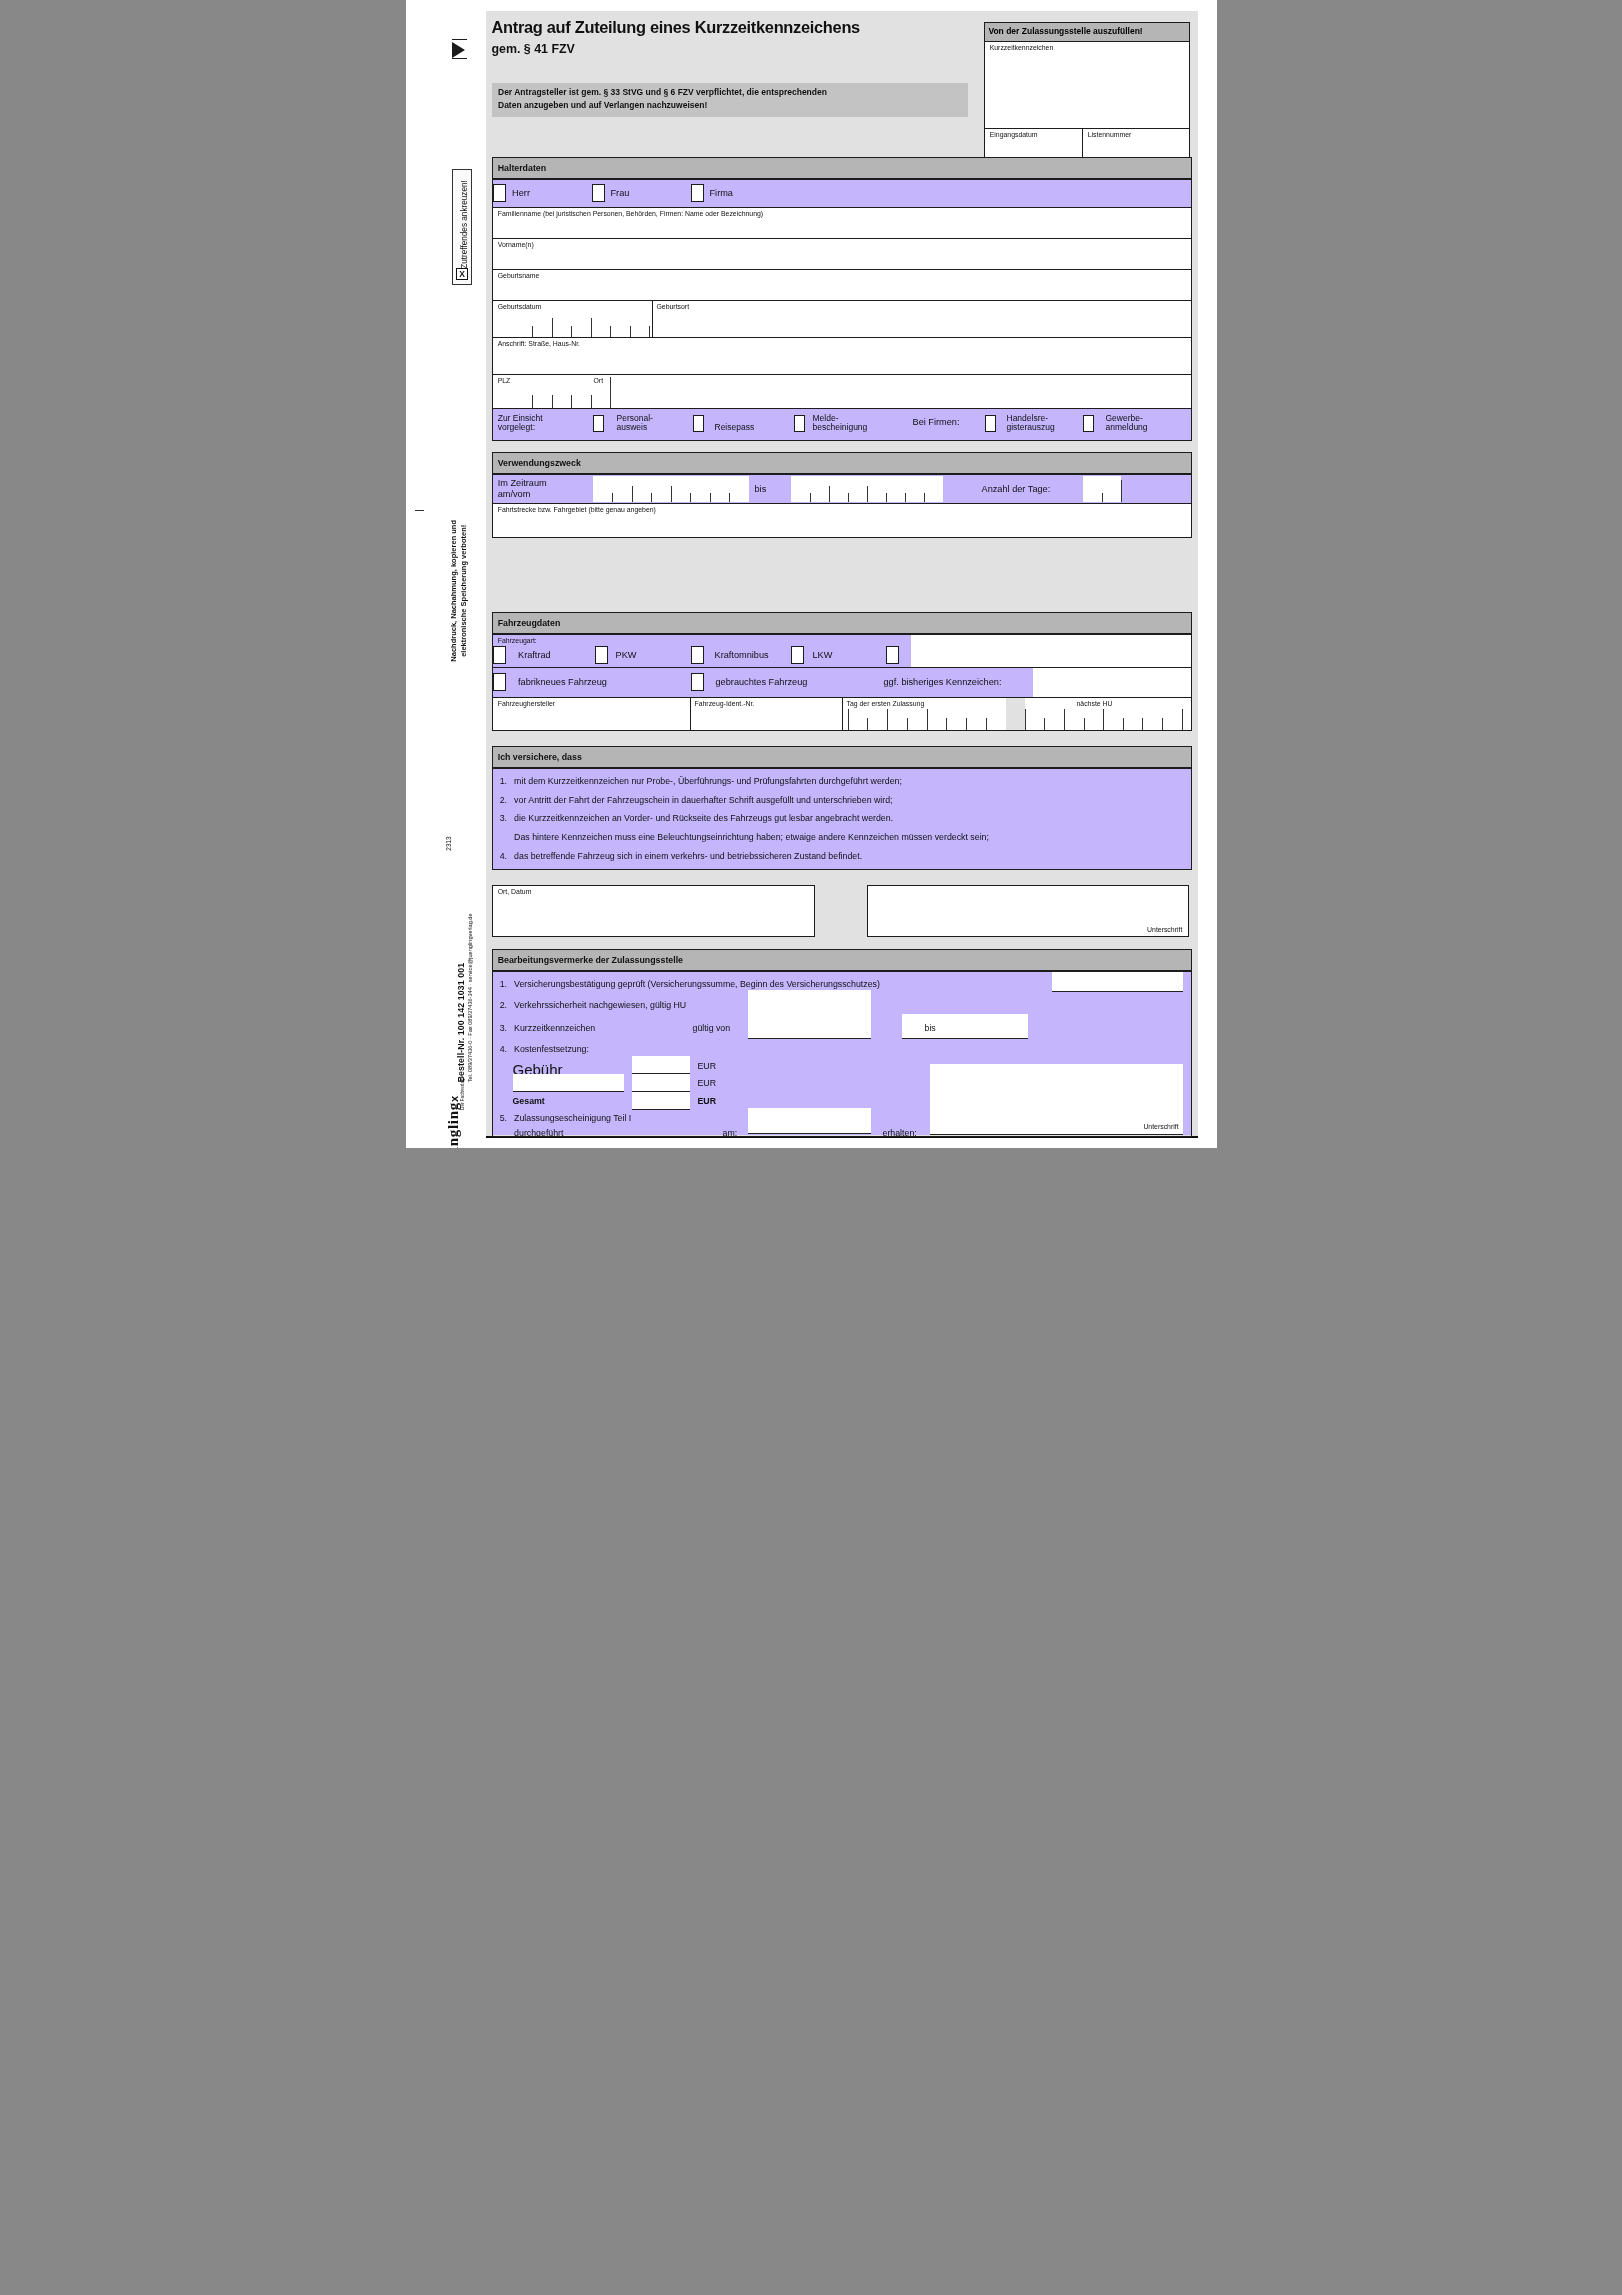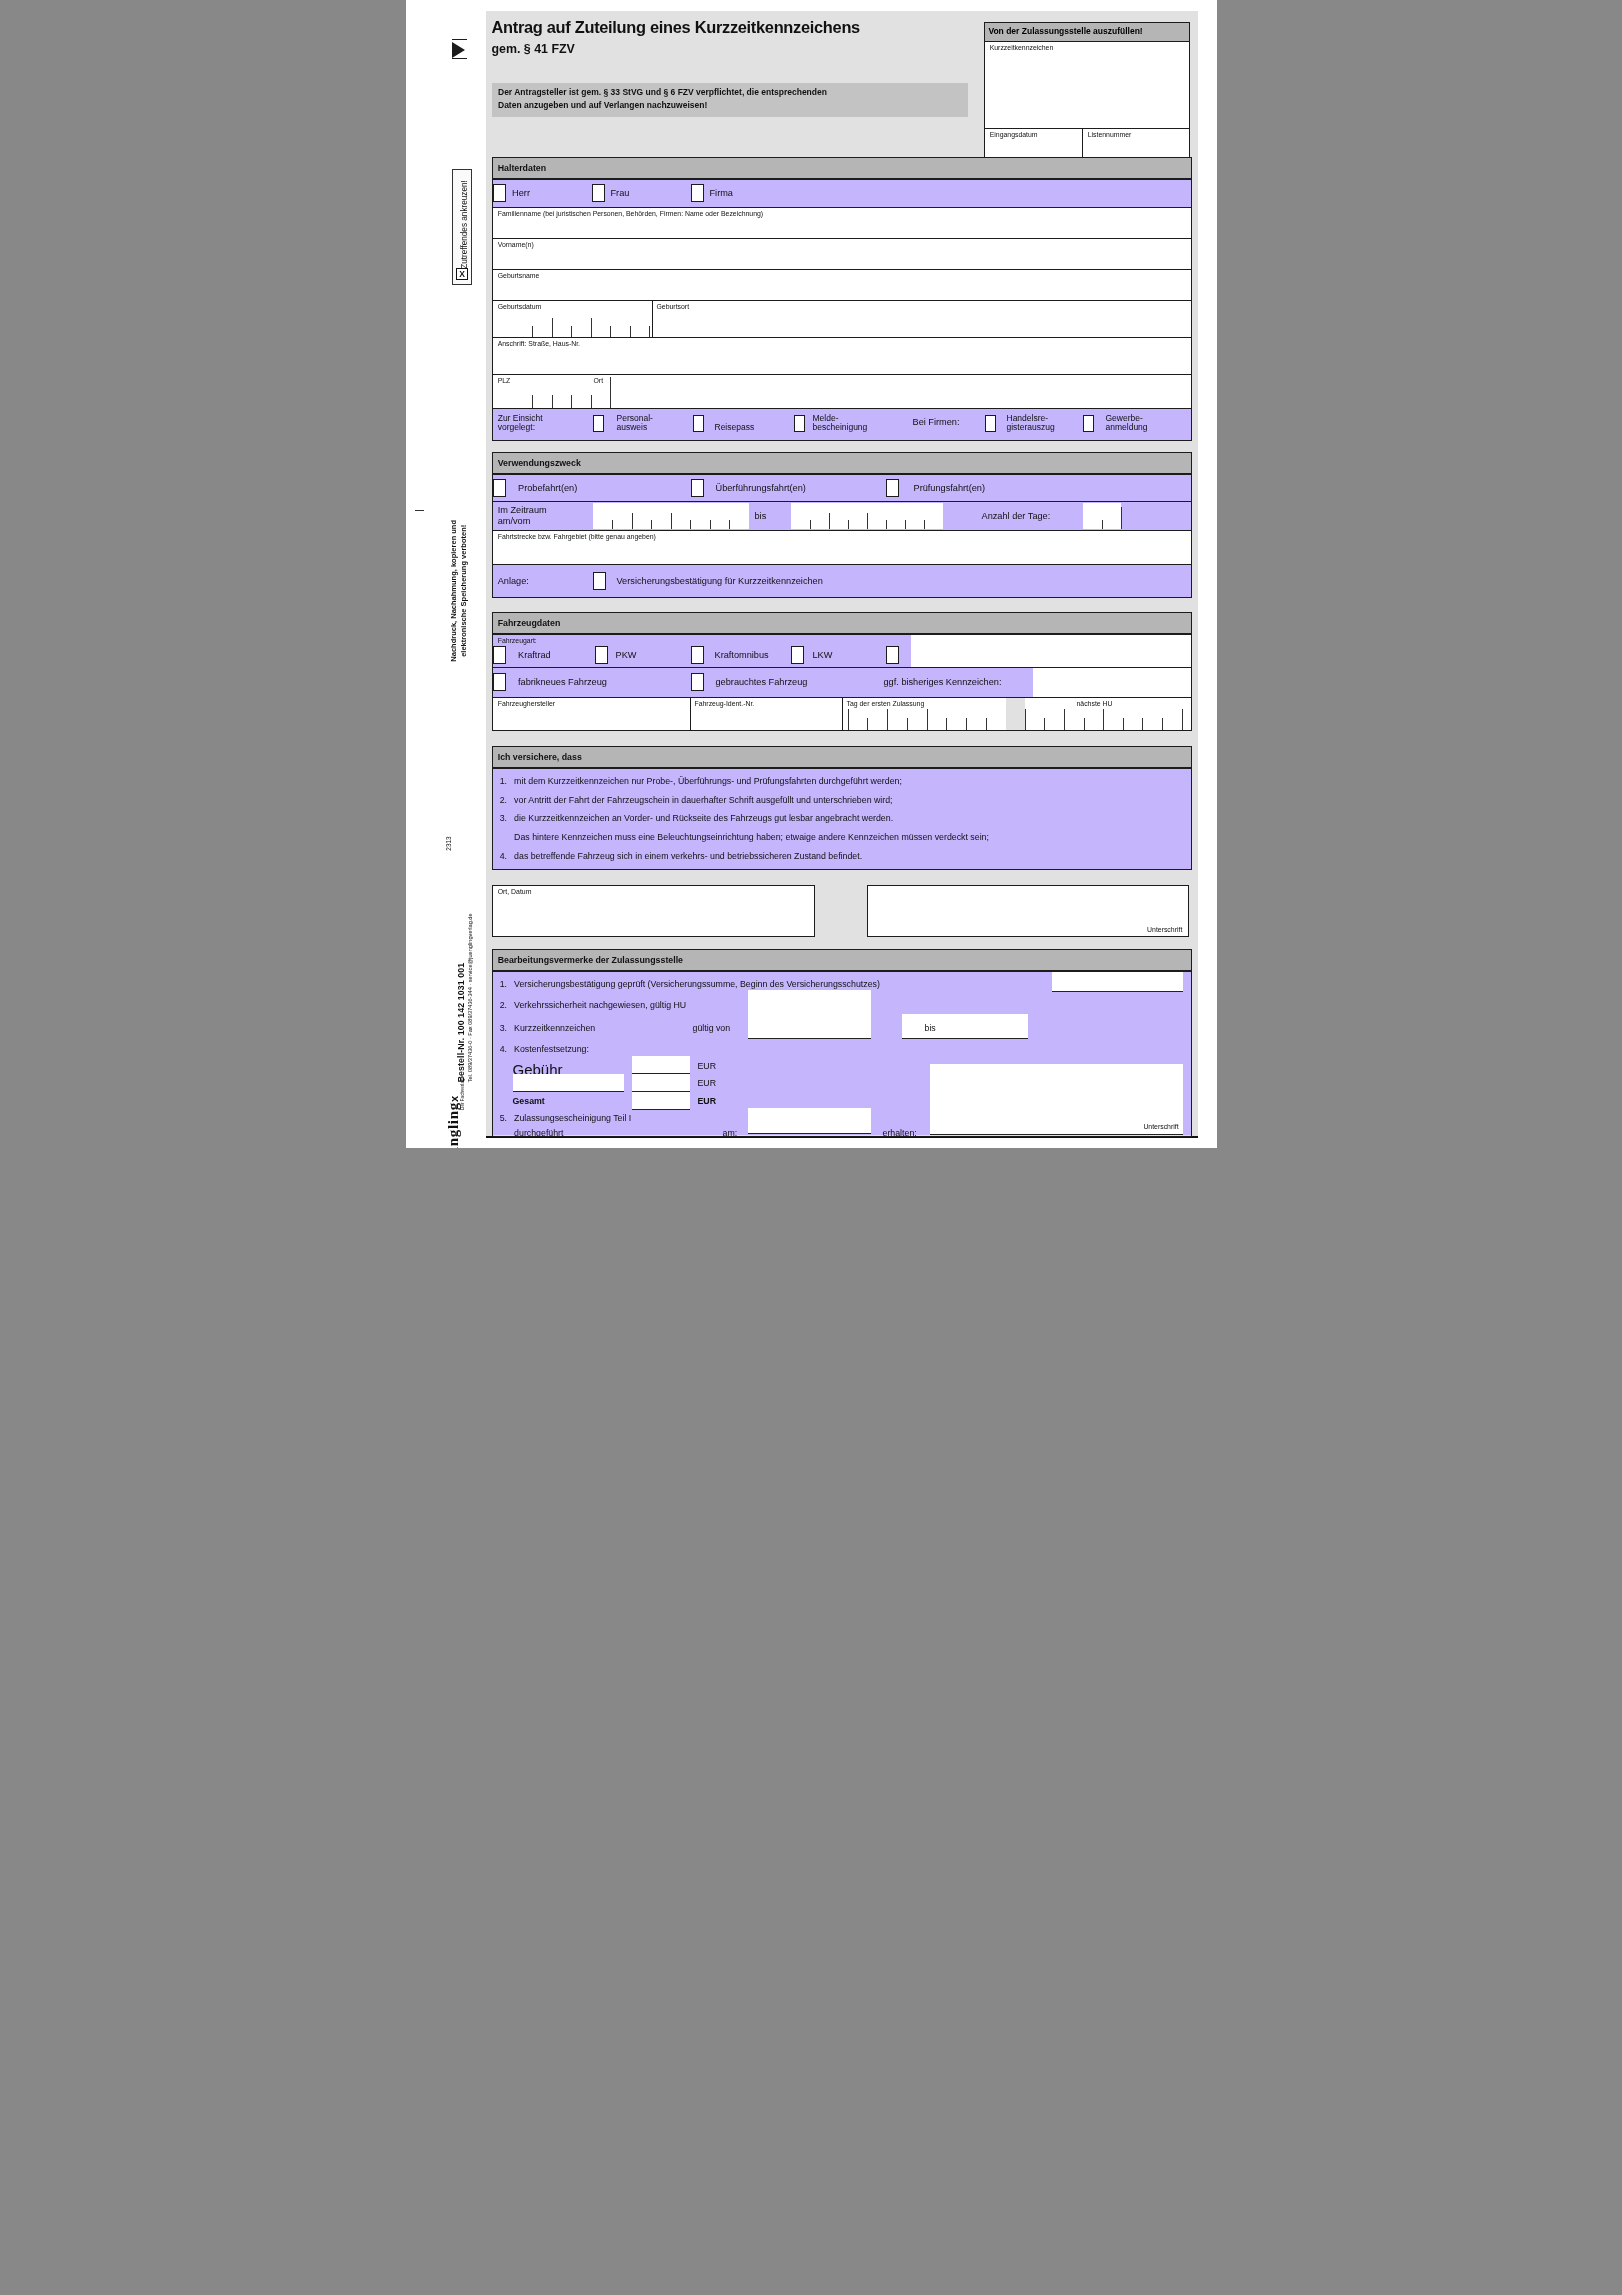--- a/index.html
+++ b/index.html
@@ -185,28 +185,20 @@
       <span class="cb" style="left:590px;top:6.5px;width:11.8px;height:17px"></span>
       <span class="cblabel2" style="left:613px;top:5.2px">
         <span>Gewerbe-</span><br><span>anmeldung</span>
       </span>
     </div>
   </div>
 
   <div class="sec" style="top:452px">
     <div class="bar">Verwendungszweck</div>
 
-    <div class="row gray" style="height:27px">
-      <span class="cb" style="left:0.7px;top:3.9px"></span>
-      <span class="cblabel" style="left:25.5px;top:7.9px">Probefahrt(en)</span>
-      <span class="cb" style="left:198px;top:3.9px"></span>
-      <span class="cblabel" style="left:223px;top:7.9px">Überführungsfahrt(en)</span>
-      <span class="cb" style="left:393px;top:3.9px"></span>
-      <span class="cblabel" style="left:421px;top:7.9px">Prüfungsfahrt(en)</span>
-    </div>
 
     <div class="row gray" style="height:29px">
       <span class="cblabel2" style="left:5.2px;top:3.3px;font-size:9.2px;line-height:11px">
         <span>Im Zeitraum</span><br><span>am/vom</span>
       </span>
       <div class="wbox" style="left:100px;top:1.3px;width:156px;height:26px">
         <div class="ticks" style="left:0;width:156px;height:17px">
             <i style="left: 19.5px; height: 9.2px;"></i>
             <i style="left: 39px; height: 16.4px;"></i>
             <i style="left: 58px; height: 9.2px;"></i>
@@ -234,25 +226,20 @@
             <i style="left: 19px; height: 9.2px;"></i>
             <i style="left: 38px; height: 22px;"></i>
           </div>
       </div>
     </div>
 
     <div class="row white" style="height:34px">
       <span class="flabel">Fahrtstrecke bzw. Fahrgebiet (bitte genau angeben)</span>
     </div>
 
-    <div class="row gray" style="height:33px">
-      <span class="cblabel" style="left:5.2px;top:11px">Anlage:</span>
-      <span class="cb" style="left:100px;top:6.5px"></span>
-      <span class="cblabel" style="left:124px;top:11px">Versicherungsbestätigung für Kurzzeitkennzeichen</span>
-    </div>
   </div>
 
   <div class="sec" style="top:612px">
     <div class="bar">Fahrzeugdaten</div>
 
     <div class="row gray" style="height:33px">
       <span class="flabel">Fahrzeugart:</span>
       <span class="cb" style="left:0.7px;top:11px"></span>
       <span class="cblabel" style="left:25.5px;top:15px">Kraftrad</span>
       <span class="cb" style="left:102px;top:11px"></span>

